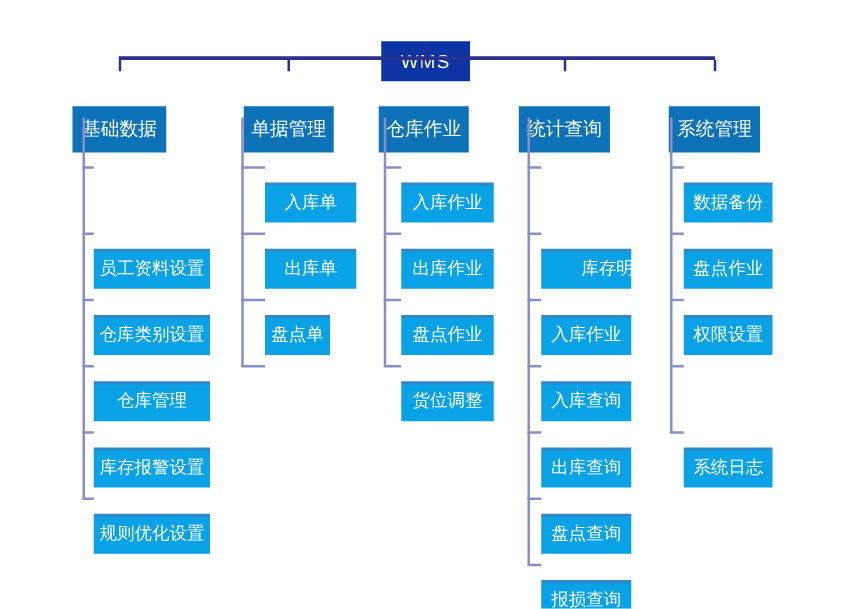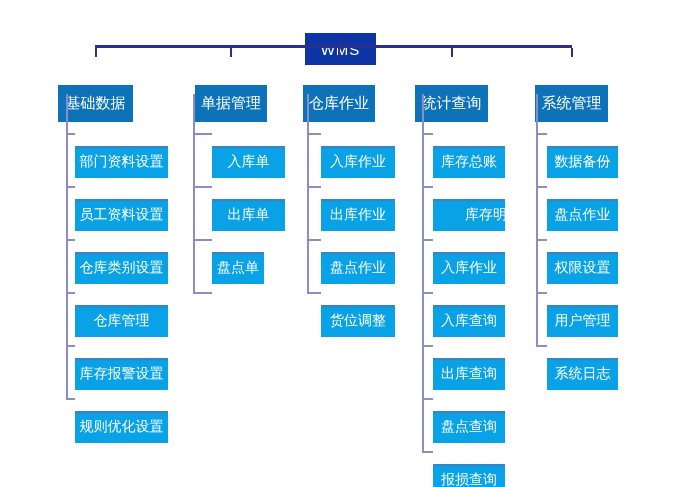--- a/index.html
+++ b/index.html
@@ -51,21 +51,20 @@
 <body>
 
 <div id="chart" class="stage">
     <div class="node root-box" style="left: 305px; top: 5px; width: 71px; height: 32px;">WMS</div>
     <div class="line dark" style="left: 340px; top: 37px; width: 2px; height: 8px;"></div>
     <div class="line dark" style="left: 95px; top: 45px; width: 477px; height: 3px;"></div>
     <div class="line dark" style="left: 95px; top: 48px; width: 2px; height: 9px;"></div>
     <div class="node branch-box" style="left: 58px; top: 57px; width: 75px; height: 37px;">基础数据</div>
     <div class="line light" style="left: 66px; top: 94px; width: 2px; height: 305px;"></div>
     <div class="line light" style="left: 66px; top: 133px; width: 9px; height: 2px;"></div>
-    <div class="node leaf-box" style="left: 75px; top: 118px; width: 93px; height: 32px;">部门资料设置</div>
     <div class="line light" style="left: 66px; top: 186px; width: 9px; height: 2px;"></div>
     <div class="node leaf-box" style="left: 75px; top: 171px; width: 93px; height: 32px;">员工资料设置</div>
     <div class="line light" style="left: 66px; top: 239px; width: 9px; height: 2px;"></div>
     <div class="node leaf-box" style="left: 75px; top: 224px; width: 93px; height: 32px;">仓库类别设置</div>
     <div class="line light" style="left: 66px; top: 292px; width: 9px; height: 2px;"></div>
     <div class="node leaf-box" style="left: 75px; top: 277px; width: 93px; height: 32px;">仓库管理</div>
     <div class="line light" style="left: 66px; top: 345px; width: 9px; height: 2px;"></div>
     <div class="node leaf-box" style="left: 75px; top: 330px; width: 93px; height: 32px;">库存报警设置</div>
     <div class="line light" style="left: 66px; top: 398px; width: 9px; height: 2px;"></div>
     <div class="node leaf-box" style="left: 75px; top: 383px; width: 93px; height: 32px;">规则优化设置</div>
@@ -87,21 +86,20 @@
     <div class="line light" style="left: 307px; top: 186px; width: 14px; height: 2px;"></div>
     <div class="node leaf-box" style="left: 321px; top: 171px; width: 74px; height: 32px;">出库作业</div>
     <div class="line light" style="left: 307px; top: 239px; width: 14px; height: 2px;"></div>
     <div class="node leaf-box" style="left: 321px; top: 224px; width: 74px; height: 32px;">盘点作业</div>
     <div class="line light" style="left: 307px; top: 292px; width: 14px; height: 2px;"></div>
     <div class="node leaf-box" style="left: 321px; top: 277px; width: 74px; height: 32px;">货位调整</div>
     <div class="line dark" style="left: 451px; top: 48px; width: 2px; height: 9px;"></div>
     <div class="node branch-box" style="left: 415px; top: 57px; width: 73px; height: 37px;">统计查询</div>
     <div class="line light" style="left: 422px; top: 94px; width: 2px; height: 358px;"></div>
     <div class="line light" style="left: 422px; top: 133px; width: 11px; height: 2px;"></div>
-    <div class="node leaf-box" style="left: 433px; top: 118px; width: 72px; height: 32px;">库存总账</div>
     <div class="line light" style="left: 422px; top: 186px; width: 11px; height: 2px;"></div>
     <div class="node leaf-box" style="left: 433px; top: 171px; width: 72px; height: 32px; padding-left: 48px;">库存明细</div>
     <div class="line light" style="left: 422px; top: 239px; width: 11px; height: 2px;"></div>
     <div class="node leaf-box" style="left: 433px; top: 224px; width: 72px; height: 32px;">入库作业</div>
     <div class="line light" style="left: 422px; top: 292px; width: 11px; height: 2px;"></div>
     <div class="node leaf-box" style="left: 433px; top: 277px; width: 72px; height: 32px;">入库查询</div>
     <div class="line light" style="left: 422px; top: 345px; width: 11px; height: 2px;"></div>
     <div class="node leaf-box" style="left: 433px; top: 330px; width: 72px; height: 32px;">出库查询</div>
     <div class="line light" style="left: 422px; top: 398px; width: 11px; height: 2px;"></div>
     <div class="node leaf-box" style="left: 433px; top: 383px; width: 72px; height: 32px;">盘点查询</div>
@@ -110,16 +108,15 @@
     <div class="line dark" style="left: 571px; top: 48px; width: 2px; height: 9px;"></div>
     <div class="node branch-box" style="left: 535px; top: 57px; width: 73px; height: 37px;">系统管理</div>
     <div class="line light" style="left: 536px; top: 94px; width: 2px; height: 252px;"></div>
     <div class="line light" style="left: 536px; top: 133px; width: 11px; height: 2px;"></div>
     <div class="node leaf-box" style="left: 547px; top: 118px; width: 71px; height: 32px;">数据备份</div>
     <div class="line light" style="left: 536px; top: 186px; width: 11px; height: 2px;"></div>
     <div class="node leaf-box" style="left: 547px; top: 171px; width: 71px; height: 32px;">盘点作业</div>
     <div class="line light" style="left: 536px; top: 239px; width: 11px; height: 2px;"></div>
     <div class="node leaf-box" style="left: 547px; top: 224px; width: 71px; height: 32px;">权限设置</div>
     <div class="line light" style="left: 536px; top: 292px; width: 11px; height: 2px;"></div>
-    <div class="node leaf-box" style="left: 547px; top: 277px; width: 71px; height: 32px;">用户管理</div>
     <div class="line light" style="left: 536px; top: 345px; width: 11px; height: 2px;"></div>
     <div class="node leaf-box" style="left: 547px; top: 330px; width: 71px; height: 32px;">系统日志</div>
   </div>
 
 </body></html>

